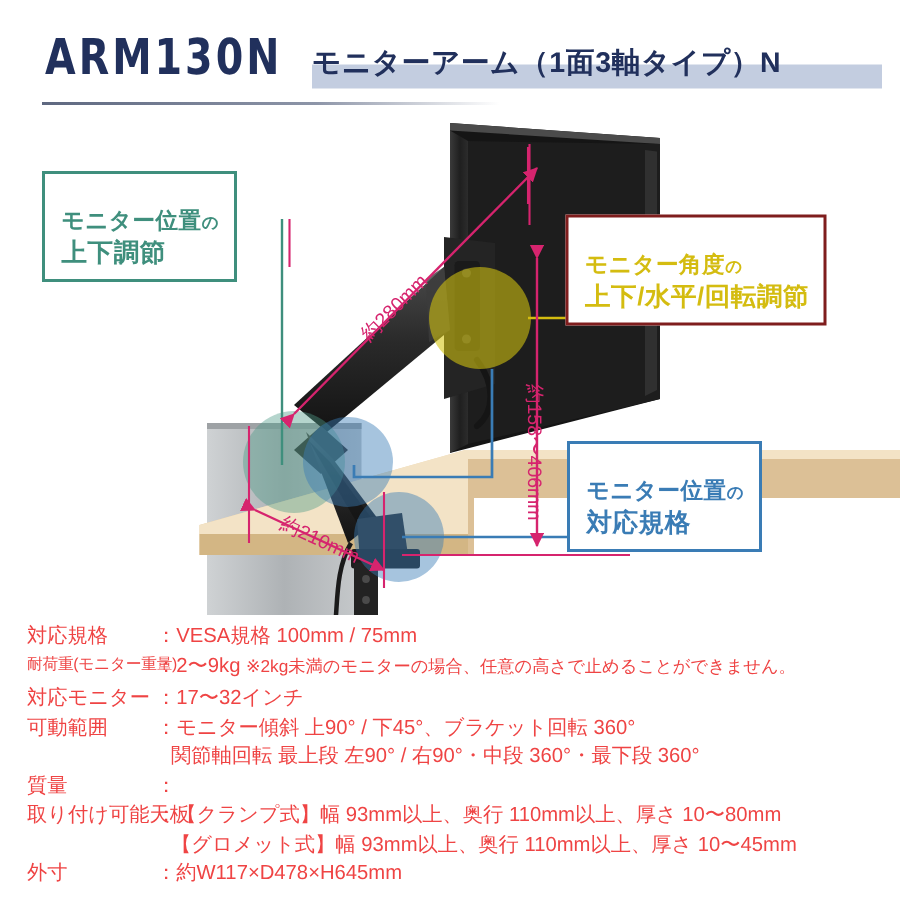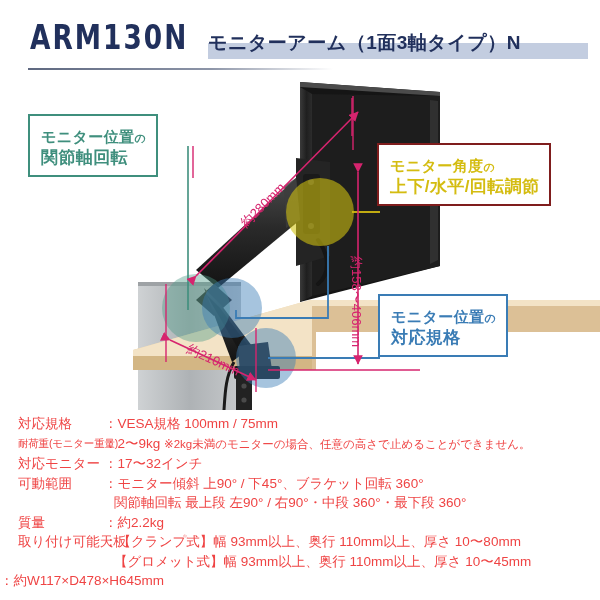--- a/index.html
+++ b/index.html
@@ -74,21 +74,21 @@
     left: 0; top: 70px;
     width: 600px; height: 340px;
   }
   #illustration svg { display: block; }
 
   
   .callout {
     position: absolute;
     background: #ffffff;
     box-sizing: border-box;
-    padding: 12px 10px 7px 11px;
+    padding: 23px 10px 7px 11px;
     line-height: 1.26;
     white-space: nowrap;
     font-weight: 700;
     letter-spacing: 0.4px;
   }
   .callout .l1 { display: block; font-size: 15px; }
   .callout .l2 { display: block; font-size: 17px; }
   .callout .sm { font-size: 11px; font-weight: 700; }
 
   #callout-vertical {
@@ -272,21 +272,21 @@
       <line x1="170" y1="270" x2="256" y2="310" stroke="#d6246e" stroke-width="1.6" marker-start="url(#arrowPink)" marker-end="url(#arrowPink)"></line>
       <text x="186" y="282" fill="#d6246e" font-size="13" font-family="Liberation Sans, sans-serif" transform="rotate(25 186 282)">約210mm</text>
     </g>
   </svg>
 </div>
 
 <div class="callout" id="callout-vertical">
   <span class="l1">
     <span>モニター位置</span><span class="sm">の</span>
   </span>
-  <span class="l2">関節軸回転</span>
+  <span class="l2">上下調節</span>
 </div>
 
 <div class="callout" id="callout-angle">
   <span class="l1">
     <span>モニター角度</span><span class="sm">の</span>
   </span>
   <span class="l2">上下/水平/回転調節</span>
 </div>
 
 <div class="callout" id="callout-horizontal">
@@ -326,32 +326,32 @@
   </div>
   <div class="spec-row spec-cont">
     <span class="spec-label">.</span>
     <span class="spec-colon">.</span>
     <span class="spec-value">関節軸回転 最上段 左90° / 右90°・中段 360°・最下段 360°</span>
   </div>
 
   <div class="spec-row">
     <span class="spec-label">質量</span>
     <span class="spec-colon">：</span>
-    <span class="spec-value">約2.2kg</span>
   </div>
 
   <div class="spec-row">
     <span class="spec-label">取り付け可能天板</span>
     <span class="spec-colon">：</span>
     <span class="spec-value">【クランプ式】幅 93mm以上、奥行 110mm以上、厚さ 10〜80mm</span>
   </div>
   <div class="spec-row spec-cont">
     <span class="spec-label">.</span>
     <span class="spec-colon">.</span>
     <span class="spec-value">【グロメット式】幅 93mm以上、奥行 110mm以上、厚さ 10〜45mm</span>
   </div>
 
   <div class="spec-row">
+    <span class="spec-label">外寸</span>
     <span class="spec-colon">：</span>
     <span class="spec-value">約W117×D478×H645mm</span>
   </div>
 
 </div>
 
 </body></html>

